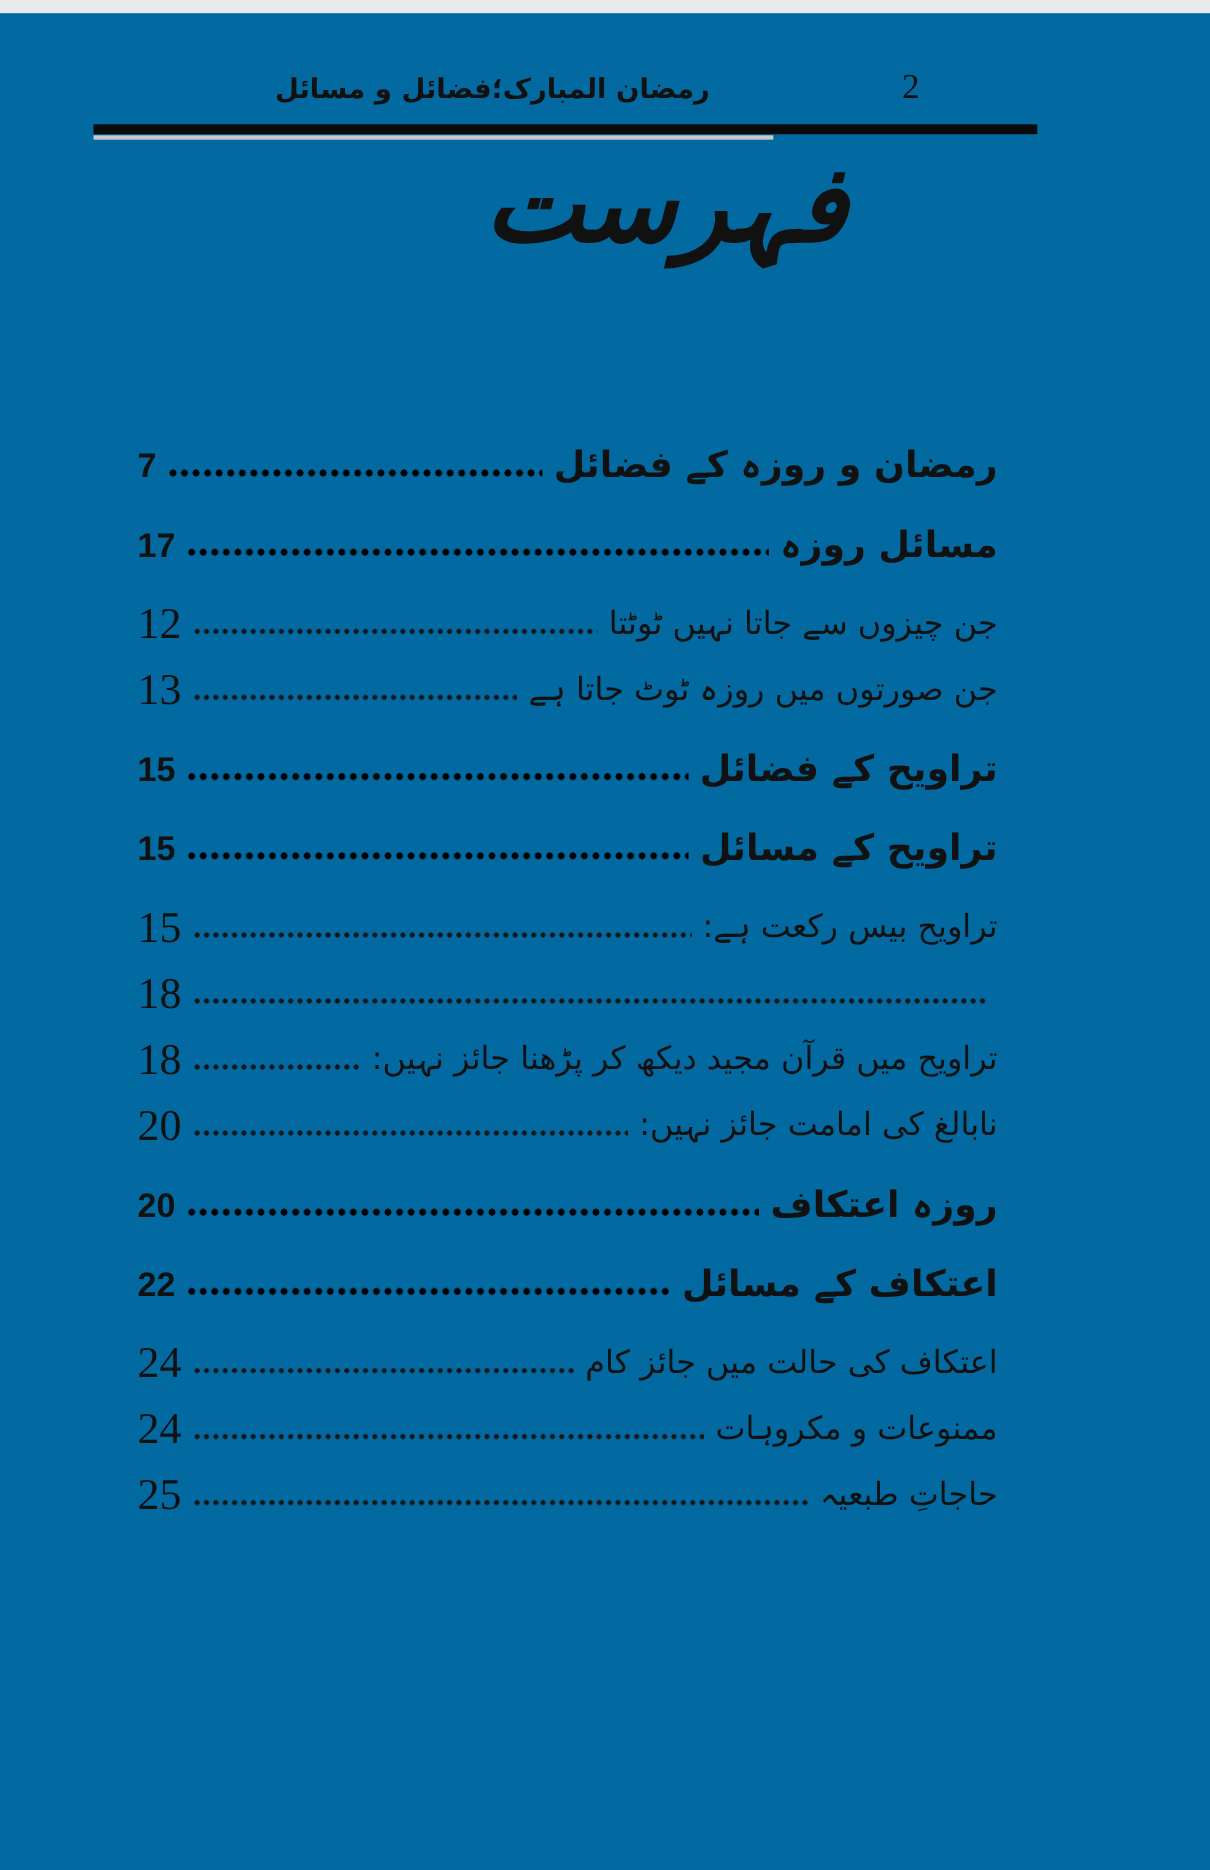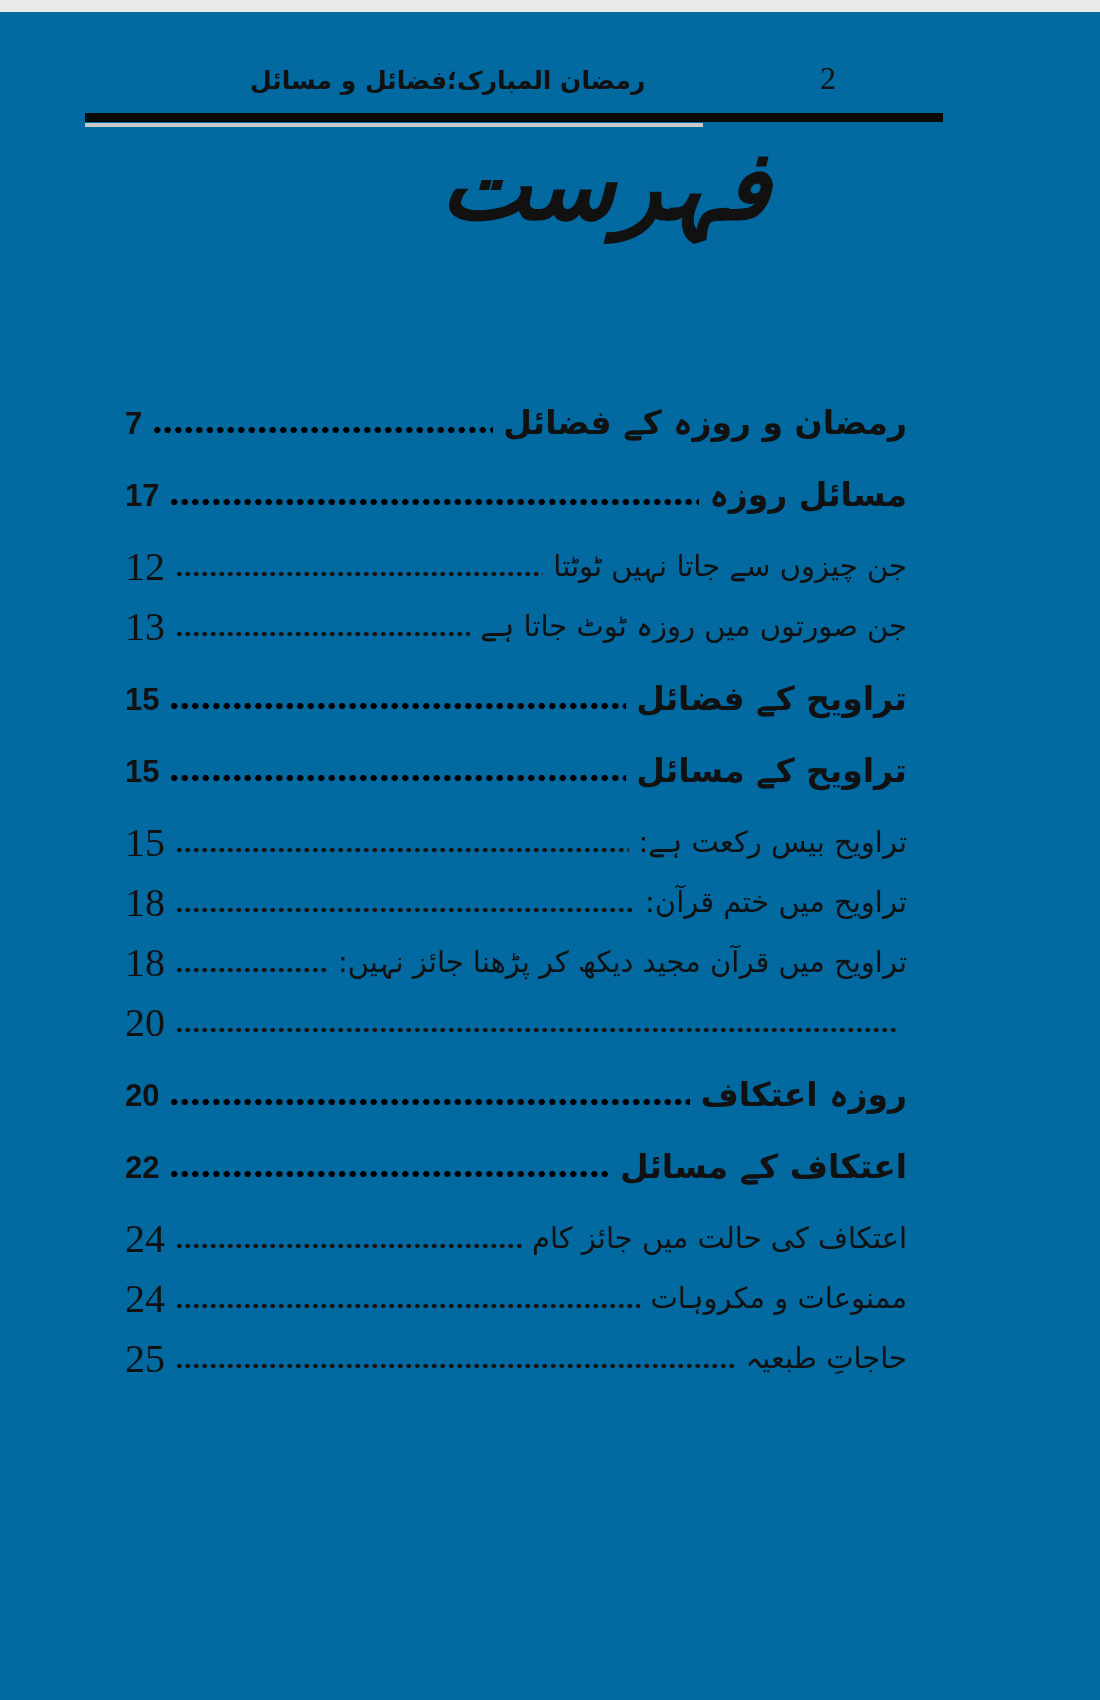--- a/index.html
+++ b/index.html
@@ -137,30 +137,30 @@
       <span class="toc-label">تراویح کے مسائل</span>
       <span class="leader"></span>
       <span class="toc-page">15</span>
     </div>
       <div class="toc-row regular">
       <span class="toc-label">تراویح بیس رکعت ہے:</span>
       <span class="leader"></span>
       <span class="toc-page">15</span>
     </div>
       <div class="toc-row regular">
-      <span class="toc-label">تراویح میں ختم قرآن:</span>
       <span class="leader"></span>
       <span class="toc-page">18</span>
     </div>
       <div class="toc-row regular">
       <span class="toc-label">تراویح میں قرآن مجید دیکھ کر پڑھنا جائز نہیں:</span>
       <span class="leader"></span>
       <span class="toc-page">18</span>
     </div>
       <div class="toc-row regular">
+      <span class="toc-label">نابالغ کی امامت جائز نہیں:</span>
       <span class="leader"></span>
       <span class="toc-page">20</span>
     </div>
       <div class="toc-row bold">
       <span class="toc-label">روزہ اعتکاف</span>
       <span class="leader"></span>
       <span class="toc-page">20</span>
     </div>
       <div class="toc-row bold">
       <span class="toc-label">اعتکاف کے مسائل</span>

